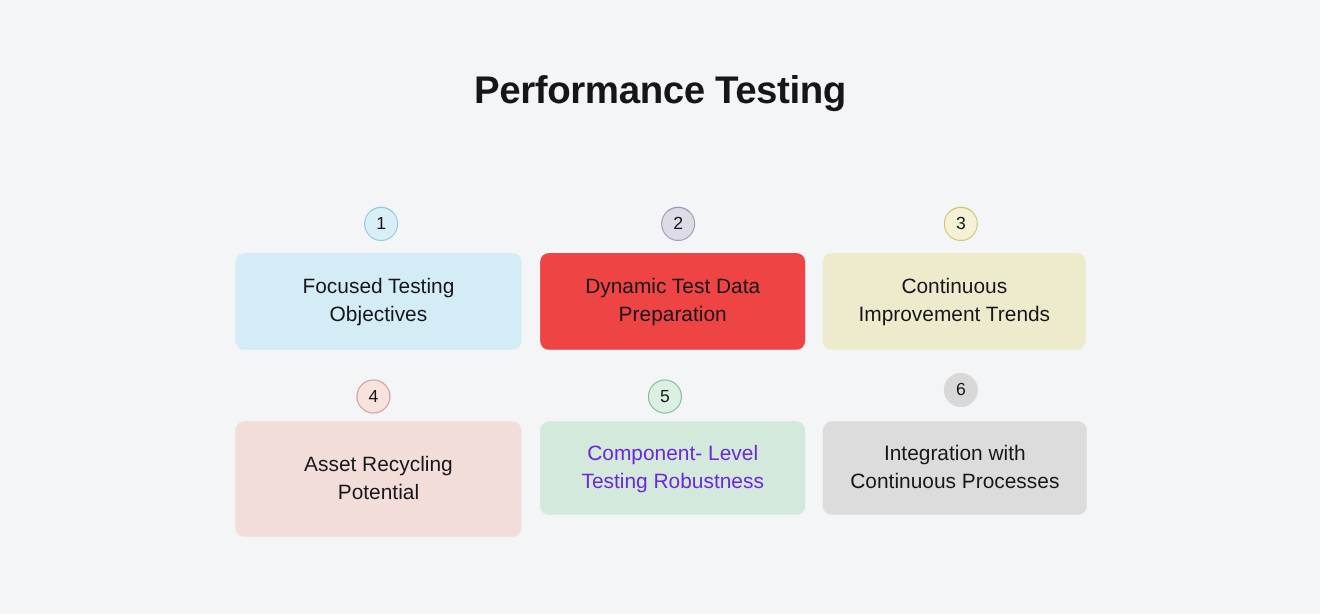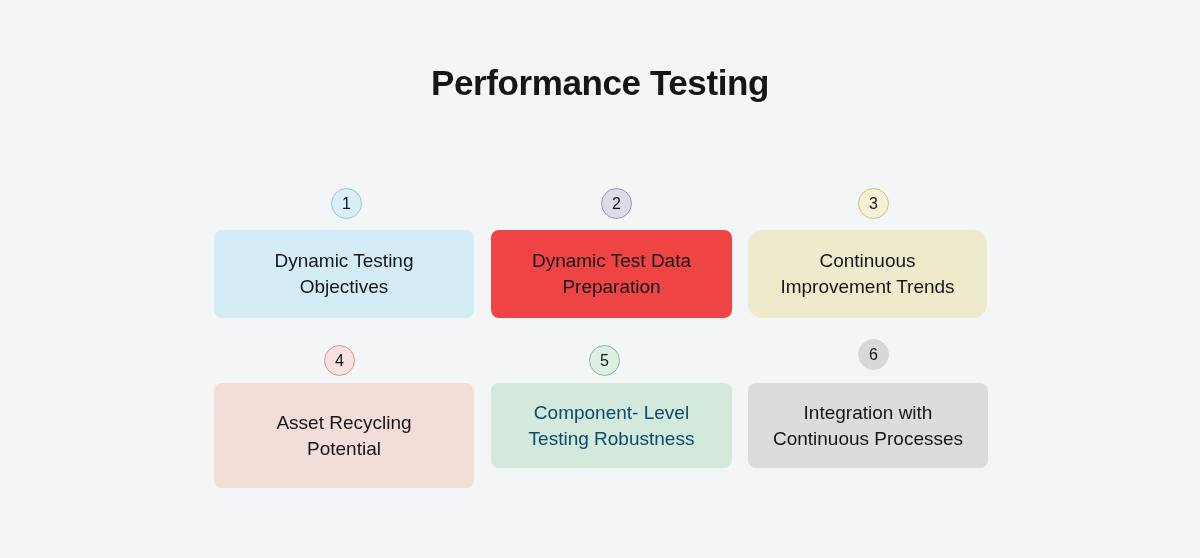--- a/index.html
+++ b/index.html
@@ -115,61 +115,61 @@
     <div class="title-line" style="color: rgb(22, 22, 26);">Performance Testing</div>
   </div>
 
   <div id="cards-grid">
 
     <div class="card-cell" id="cell-1">
       <div class="badge" style="background: rgb(216, 239, 248); border-color: rgb(142, 201, 221); color: rgb(22, 22, 26);">
         <span>1</span>
       </div>
       <div class="card-box" style="background: rgb(211, 236, 246);">
-        <span class="card-label" style="color: rgb(22, 22, 26);">Dynamic Testing
+        <span class="card-label" style="color: rgb(22, 22, 26);">Focused Testing
 Objectives</span>
       </div>
     </div>
 
     <div class="card-cell" id="cell-2">
       <div class="badge" style="background: rgb(220, 219, 230); border-color: rgb(155, 152, 180); color: rgb(22, 22, 26);">
         <span>2</span>
       </div>
       <div class="card-box" style="background: #ef4444;">
         <span class="card-label" style="color: rgb(22, 22, 26);">Dynamic Test Data
 Preparation</span>
       </div>
     </div>
 
     <div class="card-cell" id="cell-3">
       <div class="badge" style="background: rgb(244, 241, 215); border-color: rgb(204, 196, 121); color: rgb(22, 22, 26);">
         <span>3</span>
       </div>
-      <div class="card-box" style="background: rgb(238, 235, 205); border-radius: 14px;">
+      <div class="card-box" style="background: rgb(238, 235, 205);">
         <span class="card-label" style="color: rgb(22, 22, 26);">Continuous
 Improvement Trends</span>
       </div>
     </div>
 
     <div class="card-cell" id="cell-4">
       <div class="badge" style="background: rgb(247, 226, 222); border-color: rgb(207, 154, 148); color: rgb(22, 22, 26);">
         <span>4</span>
       </div>
       <div class="card-box" style="background: rgb(243, 221, 217);">
         <span class="card-label" style="color: rgb(22, 22, 26);">Asset Recycling
 Potential</span>
       </div>
     </div>
 
     <div class="card-cell" id="cell-5">
       <div class="badge" style="background: rgb(220, 239, 227); border-color: rgb(133, 185, 156); color: rgb(22, 22, 26);">
         <span>5</span>
       </div>
       <div class="card-box" style="background: rgb(210, 233, 219);">
-        <span class="card-label" style="color: #0c4a6e;">Component- Level
+        <span class="card-label" style="color: #6d28d9;">Component- Level
 Testing Robustness</span>
       </div>
     </div>
 
     <div class="card-cell" id="cell-6">
       <div class="badge" style="background: rgb(216, 216, 216); border-color: rgb(216, 216, 216); color: rgb(22, 22, 26);">
         <span>6</span>
       </div>
       <div class="card-box" style="background: rgb(220, 220, 220);">
         <span class="card-label" style="color: rgb(22, 22, 26);">Integration with

